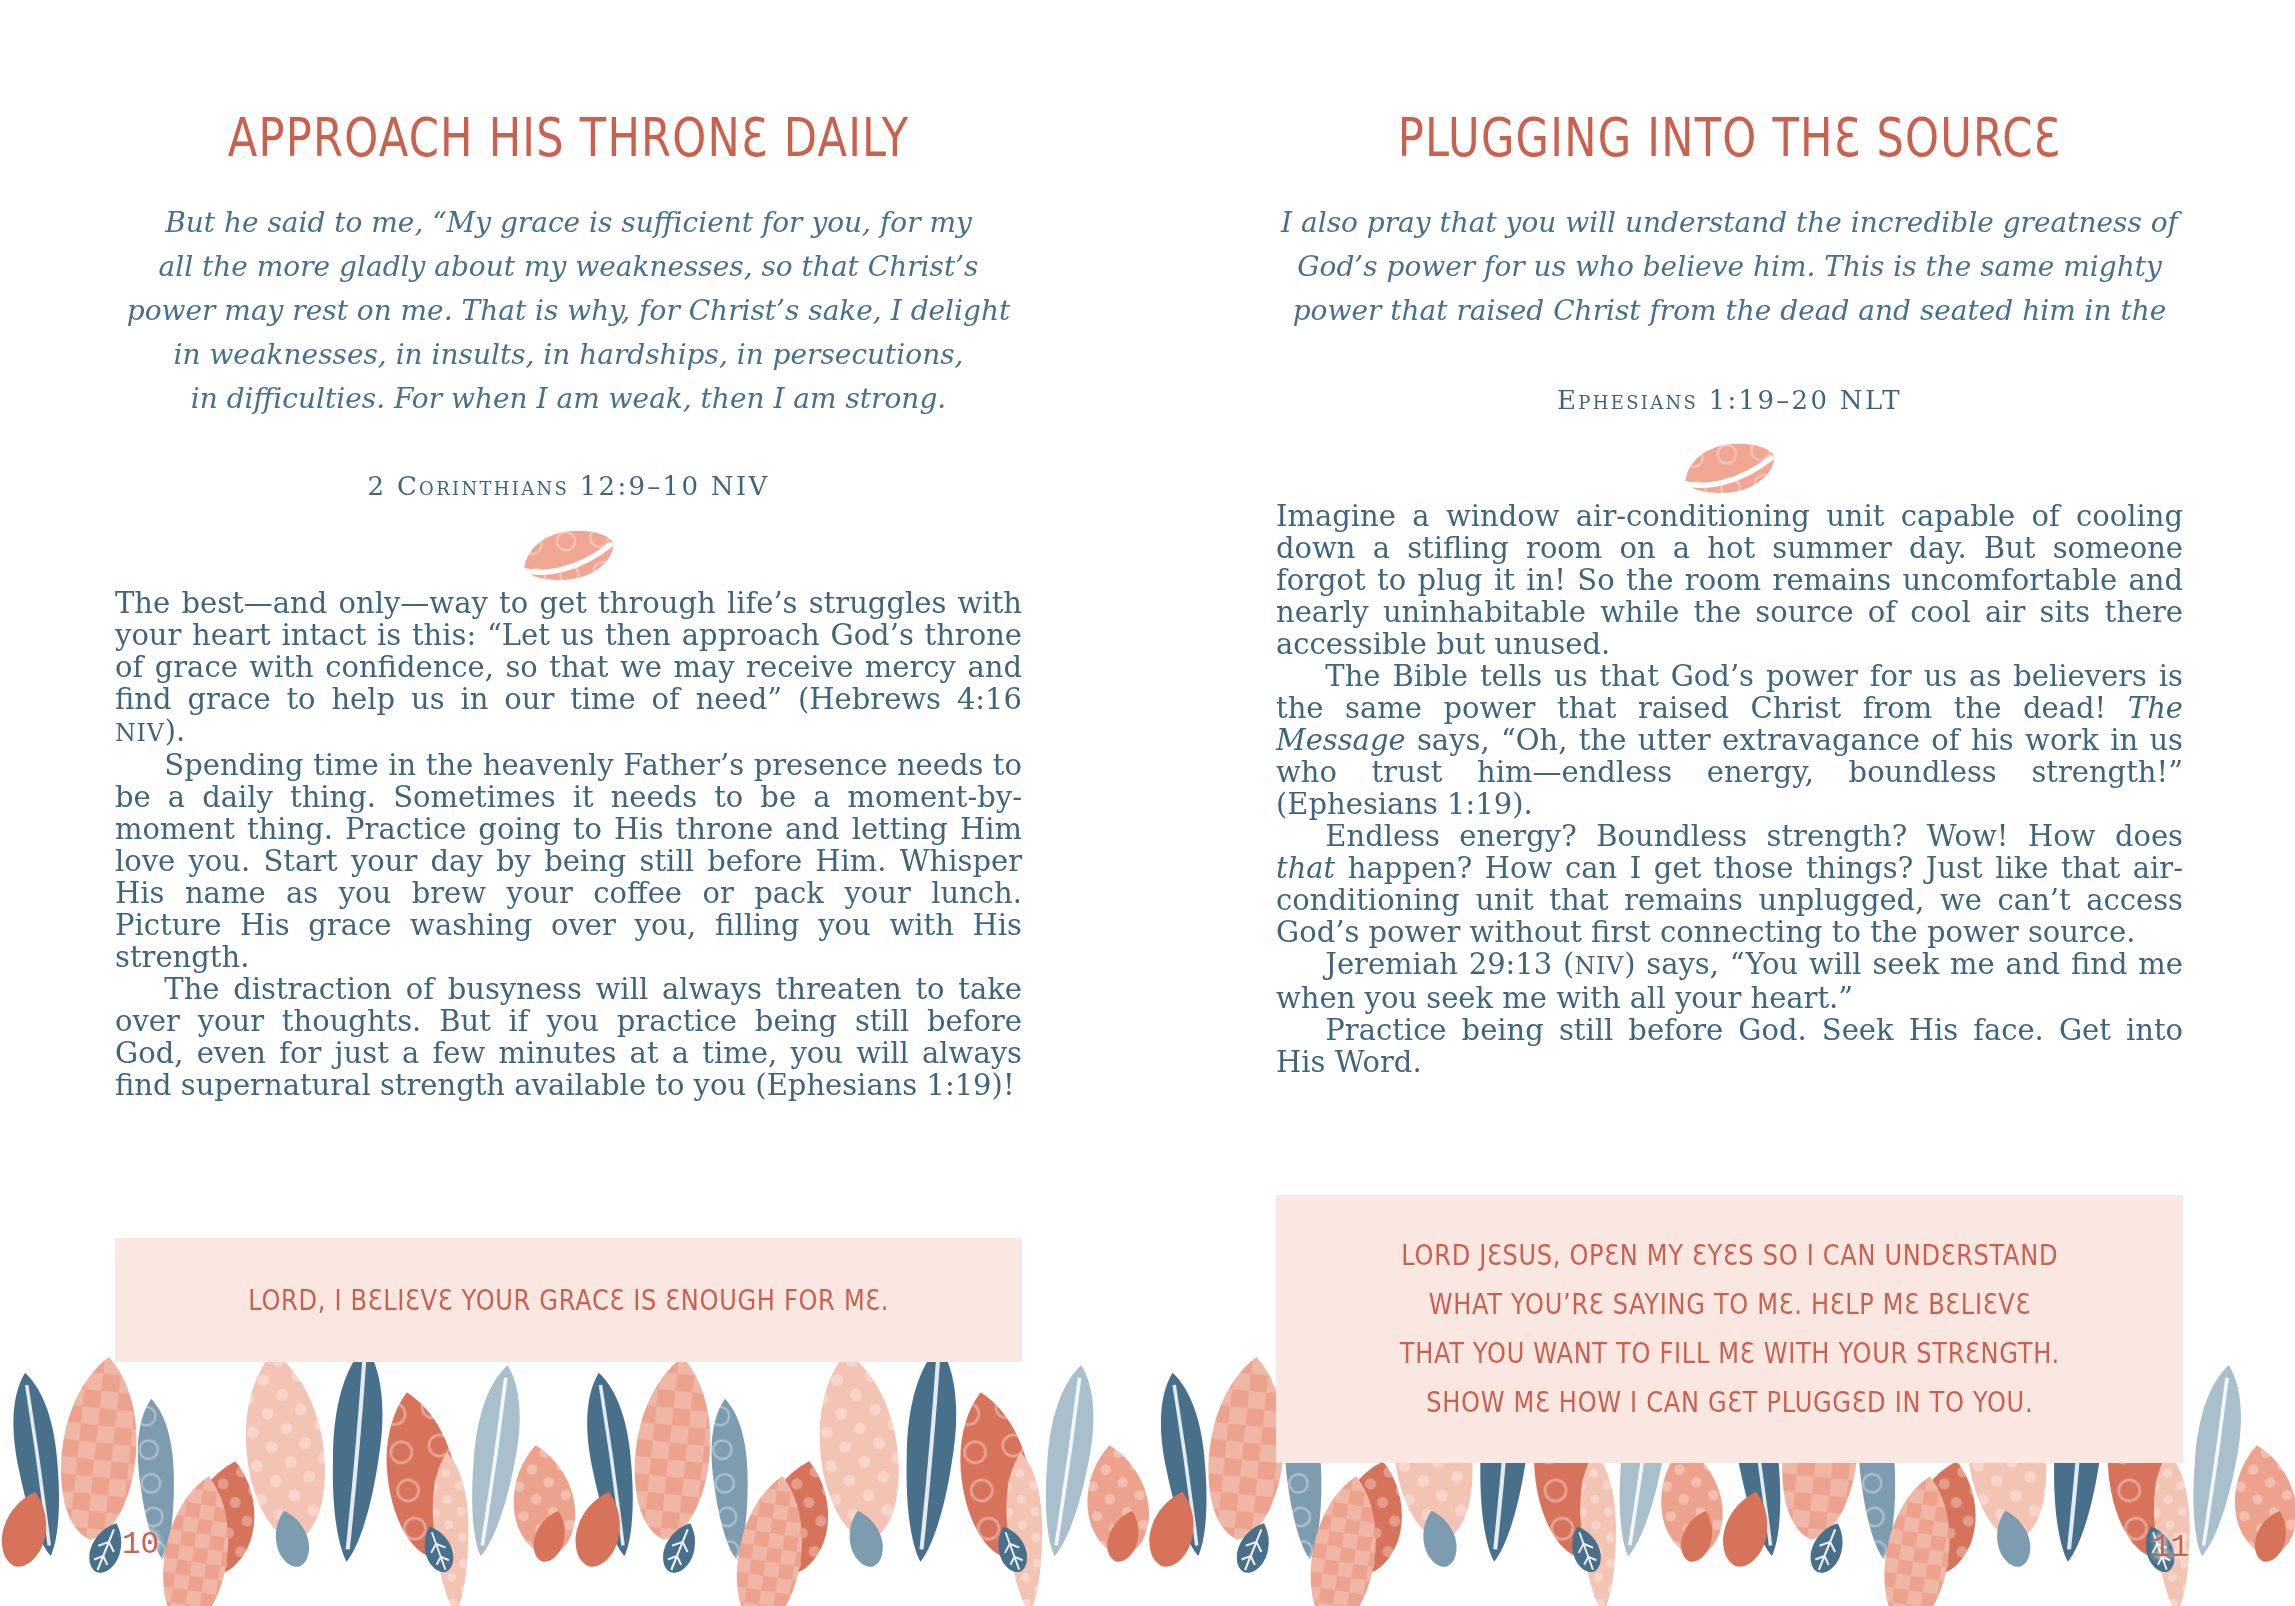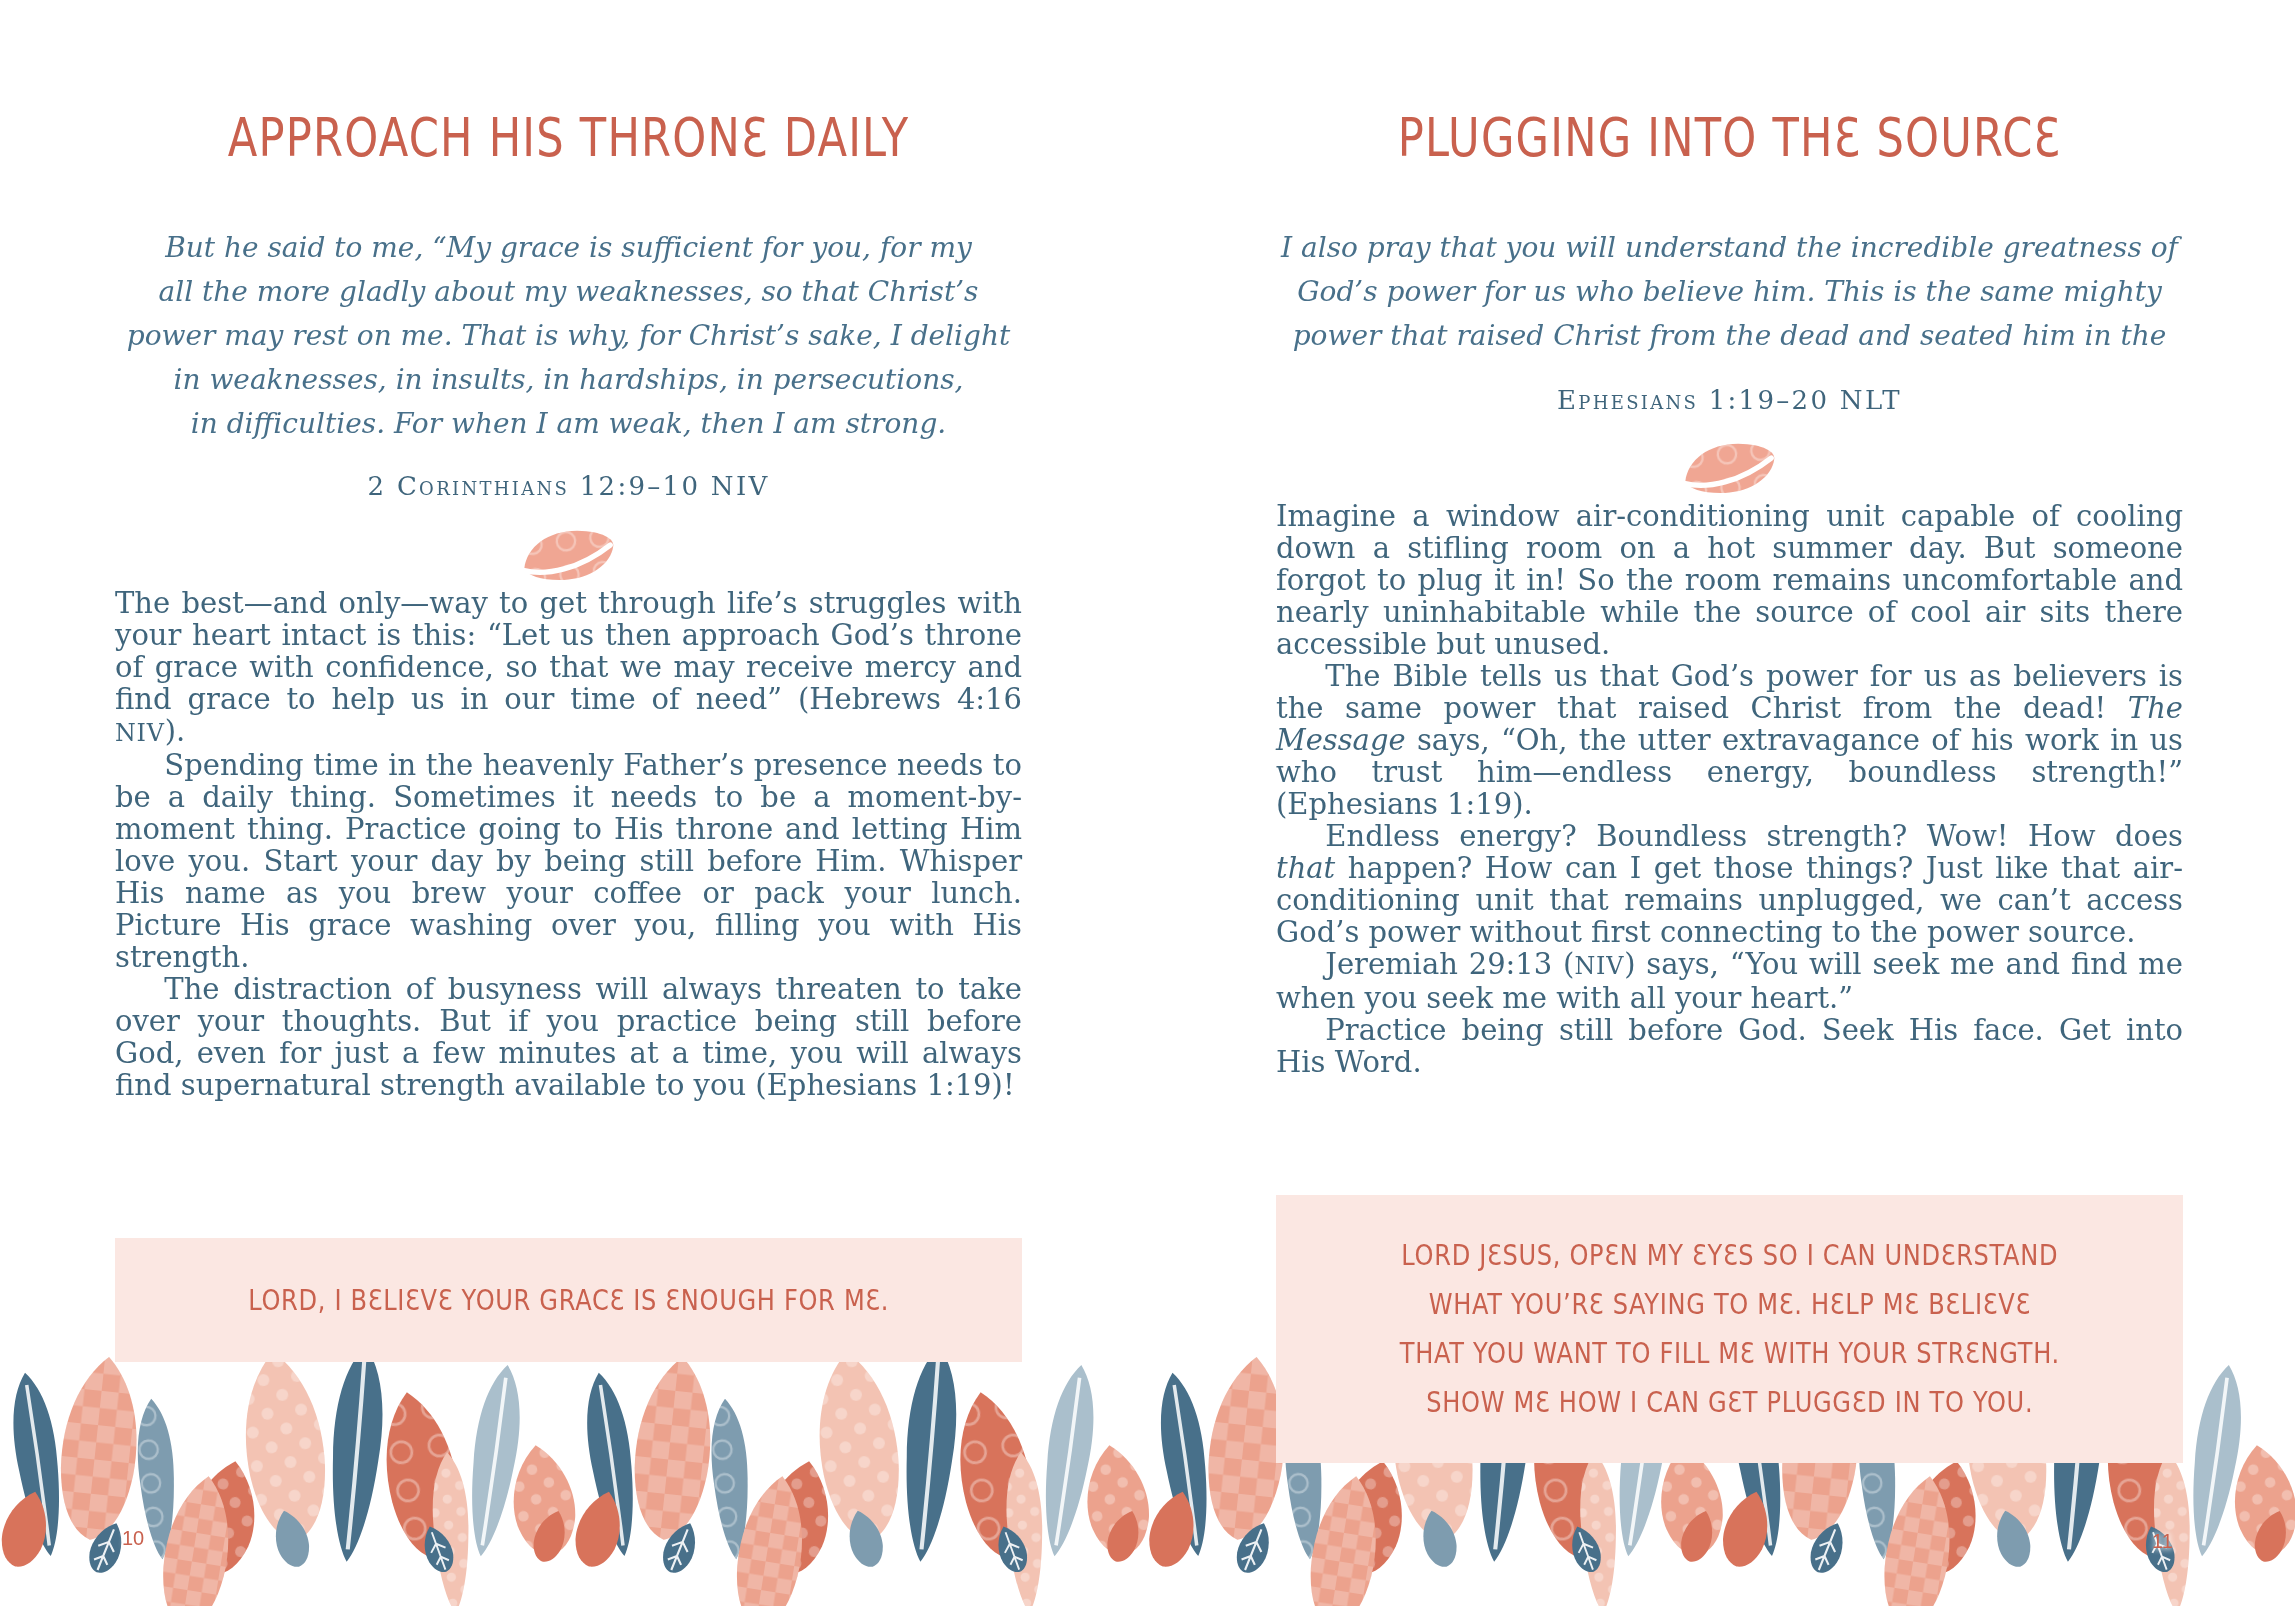--- a/index.html
+++ b/index.html
@@ -17,21 +17,21 @@
 
   .title{
     position:absolute;top:106px;left:0;right:0;margin:0;
     text-align:center;white-space:nowrap;
     font-family:"DejaVu Sans","Liberation Sans",sans-serif;
     font-weight:400;font-size:54px;line-height:55px;letter-spacing:1.5px;
     color:var(--accent-coral,#C9614E);
     transform:scaleX(.80);transform-origin:center;
   }
 
-  .scripture{position:absolute;top:197px;left:0;right:0;margin-top:25px;}
+  .scripture{position:absolute;top:197px;left:0;right:0;}
   .scripture .line{
     text-align:center;font-style:italic;
     font-size:28px;line-height:44px;
     color:var(--scripture-blue,#48708A);
   }
 
   .citation{
     position:absolute;left:0;right:0;text-align:center;
     font-variant:small-caps;letter-spacing:2.3px;
     font-size:26px;line-height:31px;
@@ -68,22 +68,22 @@
     font-family:"DejaVu Sans","Liberation Sans",sans-serif;
     font-size:28px;line-height:49px;letter-spacing:0.8px;
     color:var(--accent-coral,#C9614E);
     text-align:center;
     transform:scaleX(.86);transform-origin:center;
     white-space:nowrap;
   }
 
   .pagenum{
     position:absolute;z-index:3;
-    font-family:Liberation Sans, sans-serif;
-    font-size:20px;color:var(--accent-coral,#C9614E);
+    font-family:Liberation Mono, monospace;
+    font-size:31px;color:var(--accent-coral,#C9614E);
     text-shadow:0 0 6.1px #fff,0 0 6.1px #fff;
   }
   .pn-left{left:122px;top:1527px;}
   .pn-right{left:2152px;top:1530px;}
 
   
   .band{position:absolute;left:0;bottom:0;width:2295px;height:262px;z-index:1;}
 </style>
 </head>
 <body>

